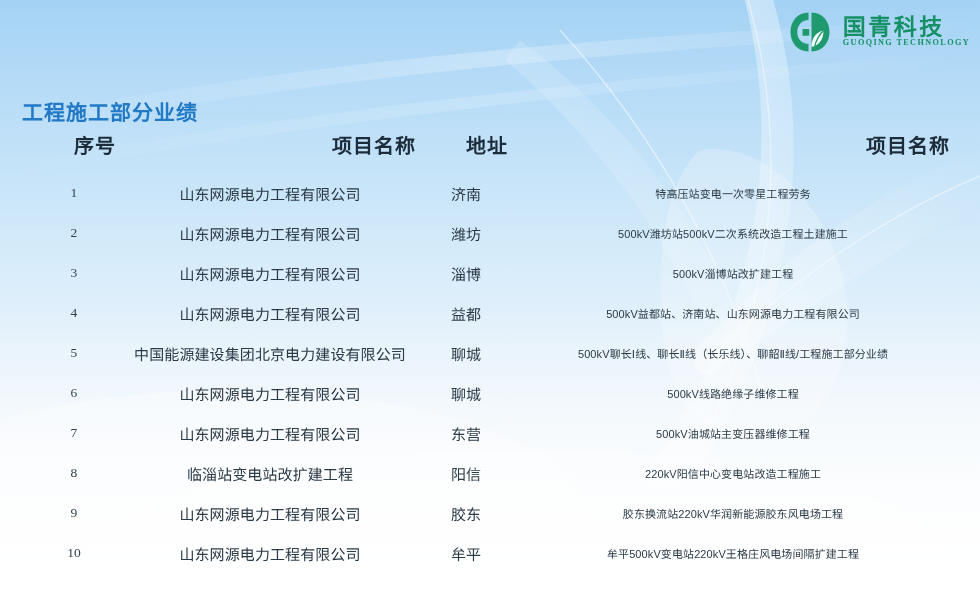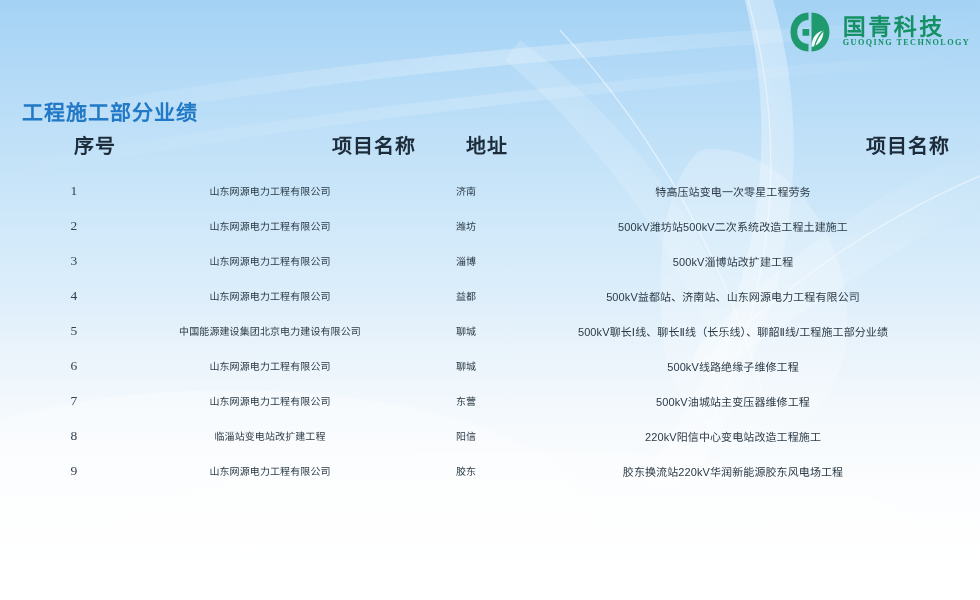--- a/index.html
+++ b/index.html
@@ -97,21 +97,21 @@
   .perf-table th {
     font-size: 20px;
     font-weight: 700;
     color: #1c2c3a;
     text-align: right;
     padding: 2px 4px 14px 4px;
     white-space: nowrap;
     letter-spacing: 1px;
   }
   .perf-table td {
-    font-size: 10px;
+    font-size: 15px;
     color: #2b3a46;
     text-align: center;
     padding: 9.5px 4px;
     white-space: nowrap;
     letter-spacing: 0.1px;
   }
   .perf-table td.cell-index {
     font-family: "Liberation Serif", "DejaVu Serif", serif;
     font-size: 13.5px;
     color: #34424e;
@@ -249,16 +249,22 @@
         <td class="cell-unit">临淄站变电站改扩建工程</td>
         <td class="cell-addr">阳信</td>
         <td class="cell-proj">220kV阳信中心变电站改造工程施工</td>
       </tr>
       <tr>
         <td class="cell-index">9</td>
         <td class="cell-unit">山东网源电力工程有限公司</td>
         <td class="cell-addr">胶东</td>
         <td class="cell-proj">胶东换流站220kV华润新能源胶东风电场工程</td>
       </tr>
+      <tr>
+        <td class="cell-index">10</td>
+        <td class="cell-unit">山东网源电力工程有限公司</td>
+        <td class="cell-addr">牟平</td>
+        <td class="cell-proj">牟平500kV变电站220kV王格庄风电场间隔扩建工程</td>
+      </tr>
     </tbody>
   </table>
 
 </div>
 
 </body></html>

